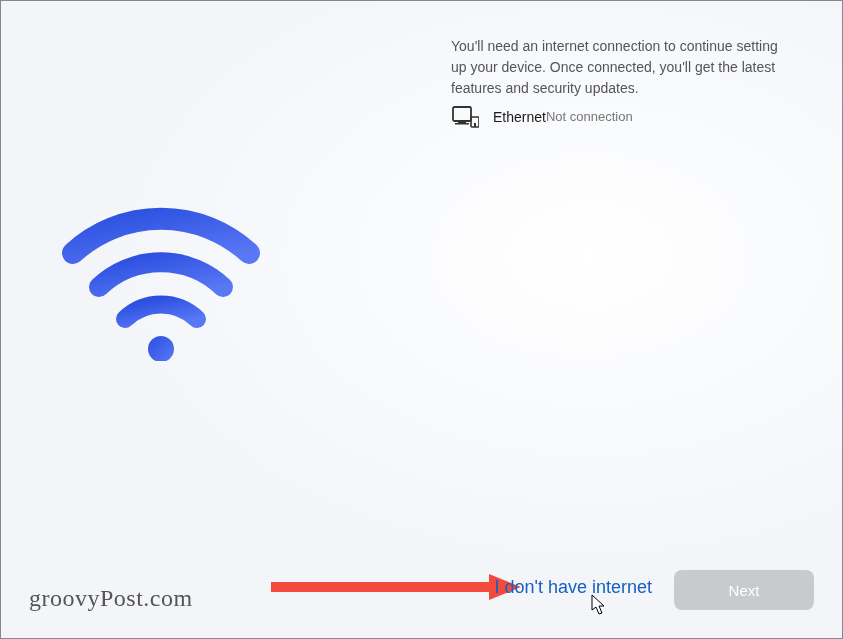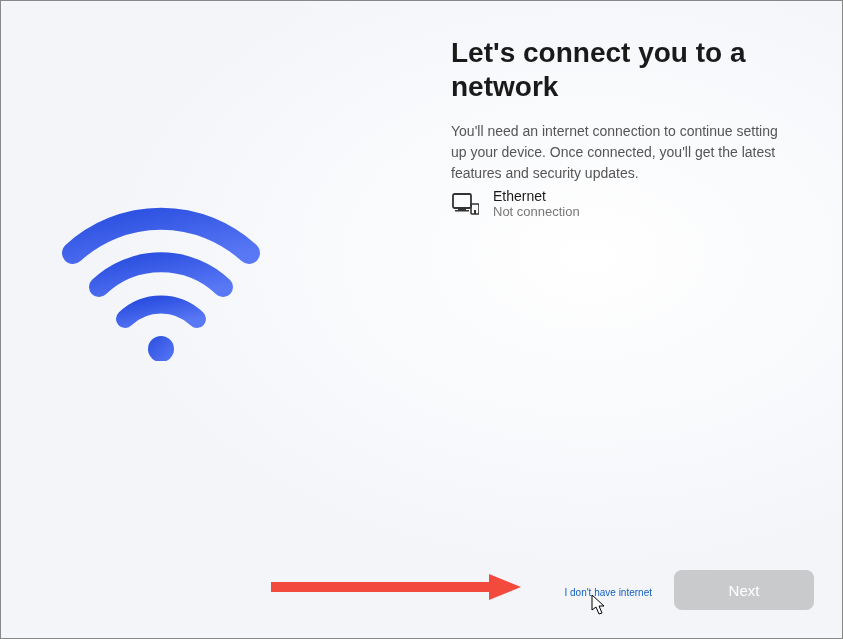--- a/index.html
+++ b/index.html
@@ -56,21 +56,21 @@
       gap: 14px;
       padding: 4px 0;
     }
     .ethernet-icon {
       width: 28px;
       height: 28px;
       flex-shrink: 0;
     }
     .network-text {
       display: flex;
-      flex-direction: column;
+      flex-direction: row;
     }
     .network-name {
       font-size: 14px;
       color: #1a1a1a;
       font-weight: 400;
     }
     .network-status {
       font-size: 13px;
       color: #777;
     }
@@ -92,21 +92,21 @@
     .arrow-annotation {
       position: absolute;
       left: 270px;
       bottom: 36px;
       pointer-events: none;
     }
     .link-no-internet {
       position: absolute;
       right: 190px;
       bottom: 40px;
-      font-size: 10px;
+      font-size: 18px;
       color: #1560c0;
       cursor: pointer;
       text-decoration: none;
     }
     .next-button {
       position: absolute;
       right: 28px;
       bottom: 28px;
       width: 140px;
       height: 40px;
@@ -141,38 +141,40 @@
         </linearGradient>
       </defs>
       <path d="M 12 52 A 130 130 0 0 1 188 52" stroke="url(#wg)" stroke-width="22" fill="none" stroke-linecap="round"></path>
       <path d="M 38 86 A 90 90 0 0 1 162 86" stroke="url(#wg)" stroke-width="20" fill="none" stroke-linecap="round"></path>
       <path d="M 64 118 A 52 52 0 0 1 136 118" stroke="url(#wg)" stroke-width="18" fill="none" stroke-linecap="round"></path>
       <circle cx="100" cy="148" r="13" fill="url(#wg)"></circle>
     </svg>
   </div>
 
   <div class="right-panel">
-    <h1 class="title">Let's connect you to a network</h1>
     <p class="subtitle">You'll need an internet connection to continue setting up your device. Once connected, you'll get the latest features and security updates.</p>
 
     <div class="network-item">
       <svg class="ethernet-icon" viewBox="0 0 28 28">
         <rect x="2" y="4" width="18" height="14" rx="1.5" fill="none" stroke="#333" stroke-width="1.8"></rect>
         <rect x="7" y="18" width="8" height="2" fill="#333"></rect>
         <rect x="4" y="20" width="14" height="1.5" fill="#333"></rect>
         <rect x="20" y="14" width="8" height="10" rx="1" fill="none" stroke="#333" stroke-width="1.6"></rect>
         <rect x="23" y="20" width="2" height="4" fill="#333"></rect>
       </svg>
       <div class="network-text">
         <span class="network-name">Ethernet</span>
         <span class="network-status">Not connection</span>
       </div>
     </div>
   </div>
 
+  <div class="bottom-bar">
+    <span class="watermark">groovyPost.com</span>
+  </div>
 
   <svg class="arrow-annotation" width="250" height="30" viewBox="0 0 250 30">
     <line x1="0" y1="15" x2="225" y2="15" stroke="#f24a3d" stroke-width="10"></line>
     <polygon points="250,15 218,2 218,28" fill="#f24a3d"></polygon>
   </svg>
 
   <a class="link-no-internet">I don't have internet</a>
 
   <button class="next-button" disabled="">Next</button>
 

